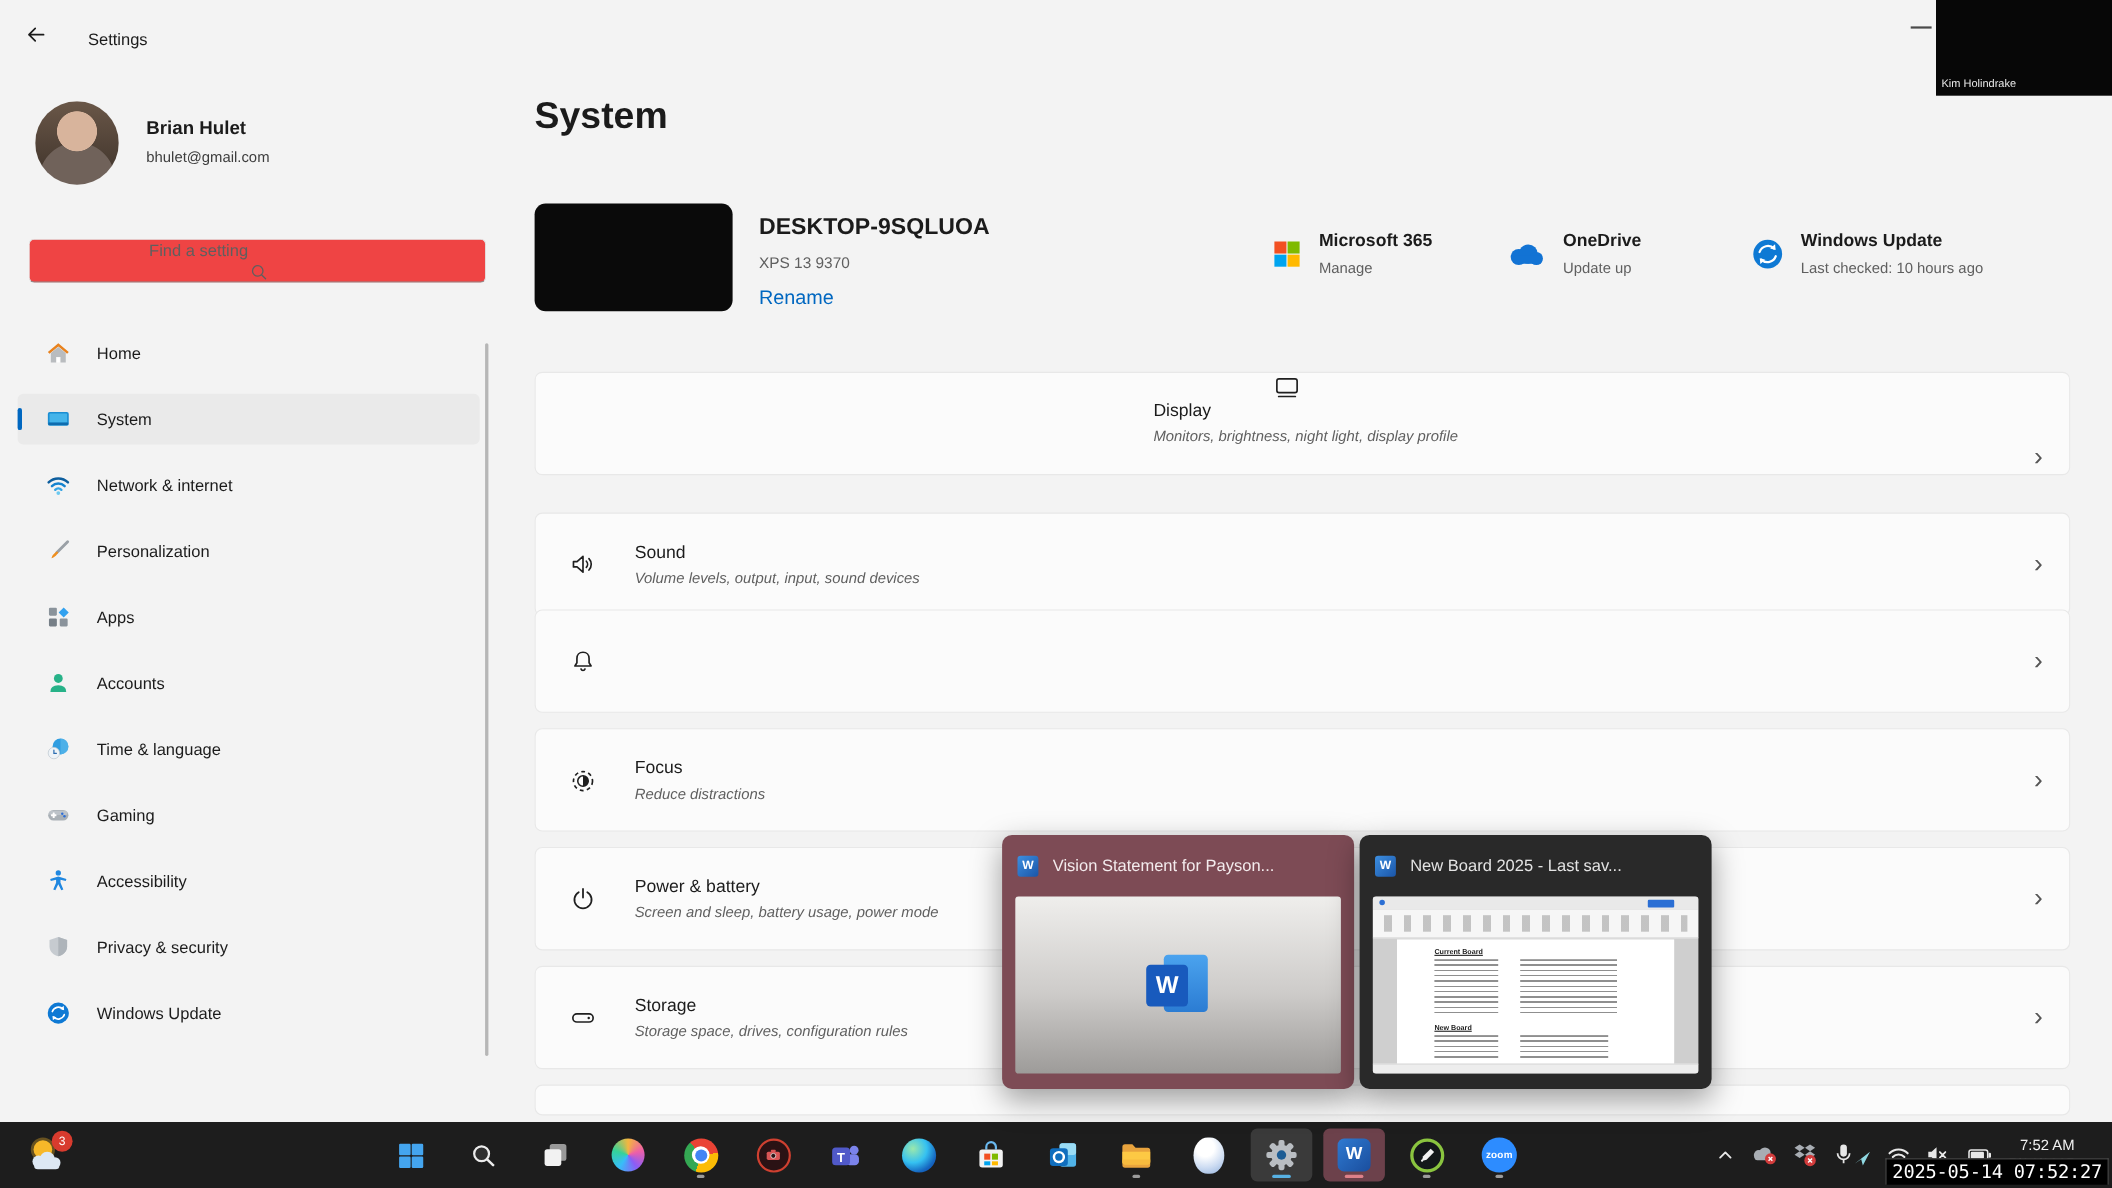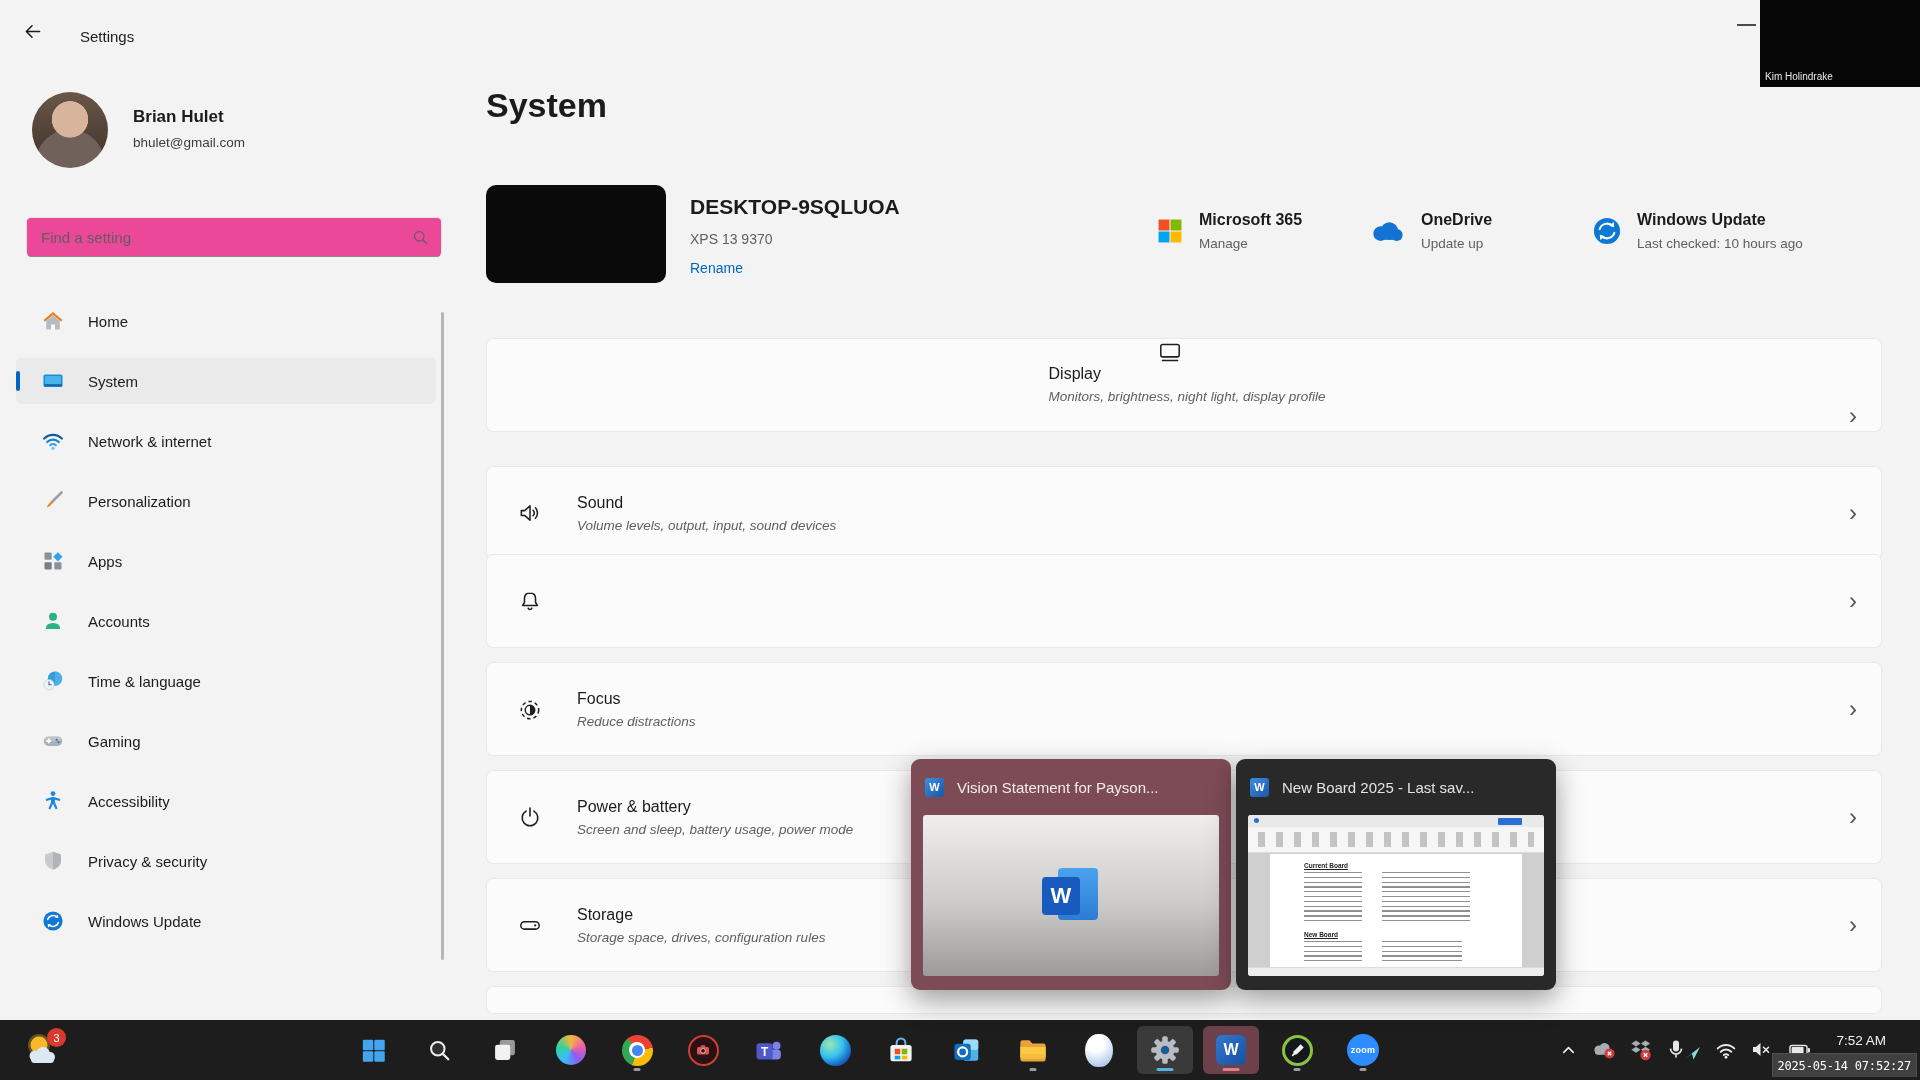--- a/index.html
+++ b/index.html
@@ -17,39 +17,39 @@
   
   .avatar { left:32px; top:92px; width:76px; height:76px; border-radius:50%; overflow:hidden;
     background:
       radial-gradient(circle at 50% 36%, #d8b49c 0 29%, rgba(0,0,0,0) 30%),
       radial-gradient(circle at 50% 95%, #70625a 0 42%, rgba(0,0,0,0) 43%),
       linear-gradient(180deg,#6a5748,#3c3129); }
   .profile-name { left:133px; top:107px; font-size:17px; font-weight:700; }
   .profile-email { left:133px; top:135px; font-size:13.5px; color:#3d3d3d; }
 
   
-  .searchbox { left:26px; top:217px; width:416px; height:40px; background:#ec4899; border:1px solid #e4e4e4;
-    border-bottom:1.5px solid #8a8a8a; border-radius:5px; display:flex; align-items:center; padding:0 12px 0 14px; }
+  .searchbox { left:26px; top:217px; width:416px; height:40px; background:#ef4444; border:1px solid #e4e4e4;
+    border-bottom:1.5px solid #8a8a8a; border-radius:5px; display:flex; align-items:center; padding:0 12px 0 14px;flex-direction:column; }
   .searchbox input { border:none; outline:none; flex:1; font-size:15px; background:transparent; font-family:inherit; color:#1b1b1b; }
   .searchbox input::placeholder { color:#5f5f5f; }
 
   
   .nav { position:absolute; left:16px; top:298px; display:flex; flex-direction:column; gap:14px; }
   .nav-item { width:420px; height:46px; border-radius:5px; display:flex; align-items:center; padding-left:26px; gap:24px; font-size:15px; position:relative; }
   .nav-item.selected { background:#eaeaea; }
   .nav-item.selected::before { content:""; position:absolute; left:0; top:13px; width:3.5px; height:20px; border-radius:2px; background:#0067c0; }
   .nav-ic { width:22px; height:22px; display:flex; align-items:center; justify-content:center; flex:none; }
   .nav-scrollbar { left:441px; top:312px; width:3px; height:648px; background:#aaa; border-radius:2px; opacity:.85; }
 
   
   .page-title { left:486px; top:86px; font-size:34px; font-weight:600; }
   .device-img { left:486px; top:185px; width:180px; height:98px; background:#0a0a0a; border-radius:10px; }
   .device-name { left:690px; top:195px; font-size:21px; font-weight:600; }
   .device-model { left:690px; top:231px; font-size:14px; color:#5f5f5f; }
-  .device-rename { left:690px; top:260px; font-size:14px; color:#0067c0; }
+  .device-rename { left:690px; top:260px; font-size:18px; color:#0067c0; }
 
   .quick { position:absolute; top:203px; height:56px; display:flex; align-items:center; gap:15px; }
   .quick .qt { display:flex; flex-direction:column; gap:7px; }
   .quick .qt .t { font-size:16px; font-weight:600; }
   .quick .qt .s { font-size:13.5px; color:#5f5f5f; }
 
   
   .card { position:absolute; left:486px; width:1396px; height:94px; background:#fbfbfb; border:1px solid #e8e8e8;
     border-radius:7px; display:flex; align-items:center; padding:0 24px 0 30px; }
   .card .ic { width:26px; height:26px; margin-right:34px; flex:none; display:flex; align-items:center; justify-content:center; }
@@ -116,22 +116,22 @@
     color:#fff; font-weight:700; font-size:16px; display:flex; align-items:center; justify-content:center; }
   .camera-ic { width:31px; height:31px; border-radius:50%; background:#2a1214; border:2.5px solid #cf4030; display:flex; align-items:center; justify-content:center; }
   .snagit-ic { width:31px; height:31px; border-radius:50%; background:#14181a; border:3px solid #8ac43f; display:flex; align-items:center; justify-content:center; }
   .zoom-ic { width:32px; height:32px; border-radius:50%; background:#2d8cff; color:#fff; font-size:9px; font-weight:700;
     display:flex; align-items:center; justify-content:center; letter-spacing:.2px; }
 
   
   .tray { position:absolute; right:34px; top:1020px; height:60px; display:flex; align-items:center; gap:13px; z-index:12; }
   .tray-ic { display:flex; align-items:center; justify-content:center; }
   .clock { text-align:right; font-size:13.5px; color:#f2f2f2; line-height:1.35; }
-  .stamp { position:absolute; right:3px; top:1053px; height:24px; background:#404040; color:#fff;
-    font-family:"DejaVu Sans Mono",monospace; font-size:12px; letter-spacing:-.2px; display:flex; align-items:center;
+  .stamp { position:absolute; right:3px; top:1053px; height:24px; background:#000000; color:#fff;
+    font-family:"DejaVu Sans Mono",monospace; font-size:17px; letter-spacing:-.2px; display:flex; align-items:center;
     padding:0 5px; z-index:30; border:1px solid #4f4f4f; border-bottom:none; }
 </style>
 </head>
 <body>
 
 <div class="abs back-btn">
   <svg width="19" height="19" viewBox="0 0 20 20">
       <path d="M17.5 10 H3.5 M9.5 4 L3.5 10 L9.5 16" fill="none" stroke="#1b1b1b" stroke-width="1.6" stroke-linecap="round" stroke-linejoin="round"></path>
     </svg>
 </div>

